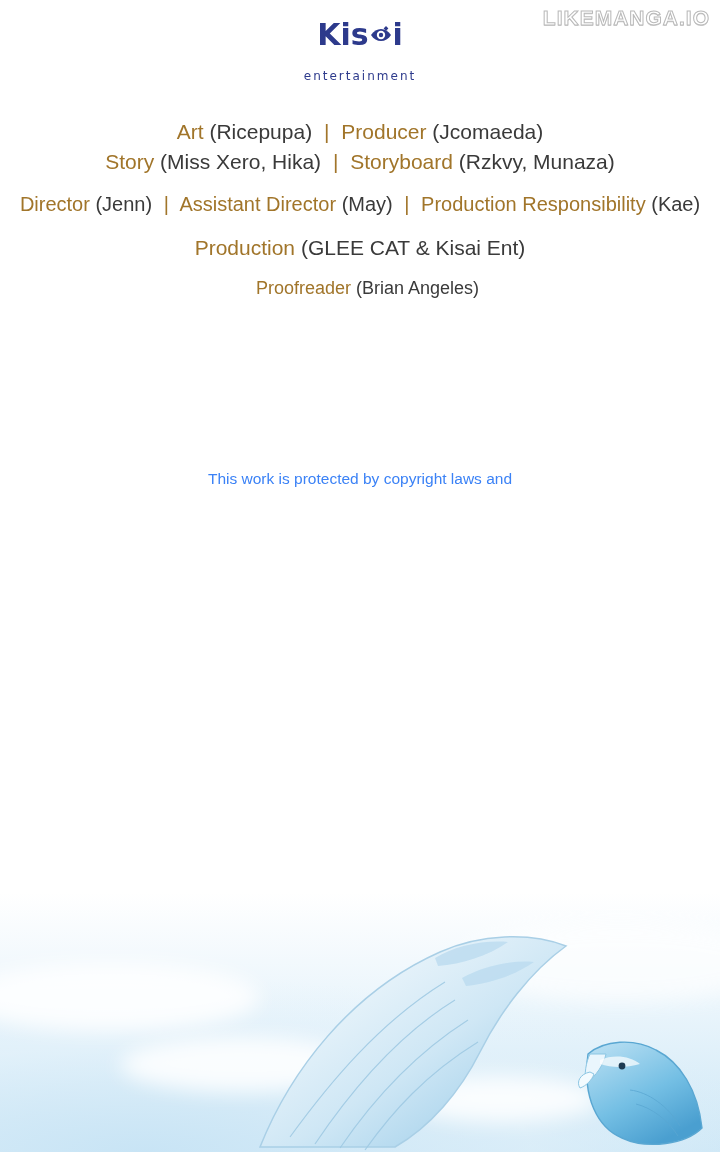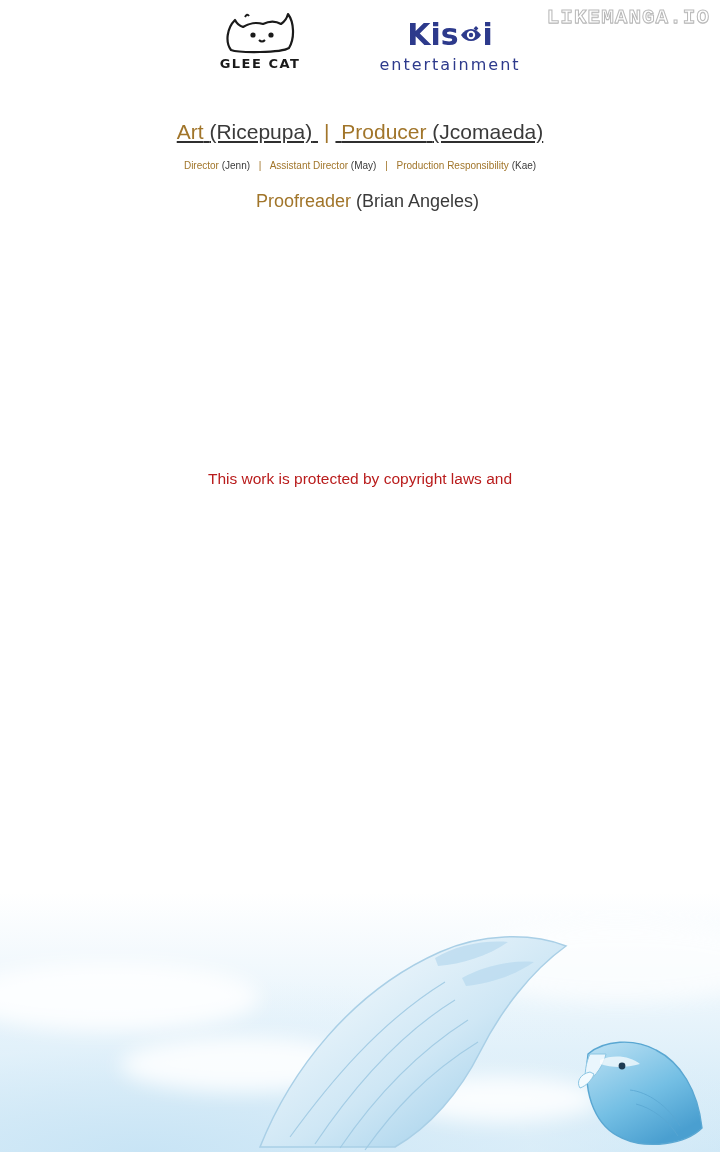--- a/index.html
+++ b/index.html
@@ -14,21 +14,21 @@
     overflow: hidden;
     font-family: "Liberation Sans", sans-serif;
     color: #2f2f2f;
   }
 
   
   .watermark {
     position: absolute;
     top: 6px;
     right: 10px;
-    font-family: Liberation Mono, monospace;
+    font-family: Liberation Sans, sans-serif;
     font-size: 21px;
     font-weight: bold;
     letter-spacing: 1px;
     color: #ffffff;
     -webkit-text-stroke: 1px #b9b9b9;
     text-shadow: 0 1px 0 #cfcfcf;
     user-select: none;
   }
 
   
@@ -79,56 +79,56 @@
   }
   .logo-kisai .k-eye {
     position: relative;
     width: 24px;
     height: 28px;
     display: inline-block;
   }
   .logo-kisai .k-eye svg { position: absolute; top: 2px; left: 0; }
   .logo-kisai .k-sub {
     font-family: "DejaVu Sans", sans-serif;
-    font-size: 16px;
+    font-size: 12px;
     letter-spacing: 2px;
     color: #2d3a8c;
-    margin-top: 5px;
+    margin-top: 19px;
   }
 
   
   .credits {
     position: absolute;
     top: 118px;
     left: 0;
     right: 0;
     text-align: center;
   }
   .credit-line { margin: 0 0 8px 0; line-height: 1.35; }
   .role  { color: #a1752a; }
   .name  { color: #3a3a3a; }
   .sep   { color: #a1752a; padding: 0 6px; }
 
   .l1 { font-size: 22px; margin-bottom: 12px; }
-  .l2 { font-size: 21px; margin-bottom: 13px; text-decoration: underline; }
+  .l2 { font-size: 21px; margin-bottom: 2px; }
   .l3 { font-size: 21px; margin-bottom: 14px; }
-  .l4 { font-size: 10px; margin-bottom: 16px; }
+  .l4 { font-size: 20px; margin-bottom: 16px; }
   .l5 { font-size: 21px; margin-bottom: 14px; }
   .l6 { font-size: 18px; margin-bottom: 0; padding-left: 15px; }
 
   
   .copyright {
     position: absolute;
     top: 466px;
     left: 0;
     right: 0;
     text-align: center;
     font-size: 15.5px;
     line-height: 25px;
-    color: #b91c1c;
+    color: #3b82f6;
   }
   .copyright div { white-space: nowrap; }
 
   
   .sky {
     position: absolute;
     left: 0;
     right: 0;
     bottom: 0;
     height: 260px;
@@ -162,32 +162,20 @@
     height: 120px;
   }
 </style>
 </head>
 <body>
 
 <div class="watermark">LIKEMANGA.IO</div>
 
 <div class="logo-row">
 
-  <div class="logo-gleecat">
-    <span class="cat">
-      <svg viewBox="0 0 74 42" width="74" height="42">
-        <path d="M8 38 C2 30 4 16 12 8 C14 12 17 14 20 15 C26 11 34 10 40 12 C46 9 53 9 58 12 C61 10 64 6 65 2 C71 10 72 26 66 36 C58 41 16 41 8 38 Z" fill="none" stroke="#1a1a1a" stroke-width="2.2" stroke-linejoin="round"></path>
-        <circle cx="30" cy="23" r="2.6" fill="#1a1a1a"></circle>
-        <circle cx="48" cy="23" r="2.6" fill="#1a1a1a"></circle>
-        <path d="M36 28 q3 3 6 0" fill="none" stroke="#1a1a1a" stroke-width="2"></path>
-        <path d="M22 5 q2 -4 4 -1" fill="none" stroke="#1a1a1a" stroke-width="2"></path>
-      </svg>
-    </span>
-    <span class="gc-text">GLEE CAT</span>
-  </div>
 
   <div class="logo-kisai">
     <span class="k-word">
       <span>Kis</span>
       <span class="k-eye">
         <svg viewBox="0 0 24 24" width="24" height="24">
           <path d="M2 13 C7 5 17 5 22 13 C17 21 7 21 2 13 Z" fill="#2d3a8c"></path>
           <circle cx="12" cy="13" r="4.2" fill="#ffffff"></circle>
           <circle cx="12" cy="13" r="2.2" fill="#2d3a8c"></circle>
           <path d="M17 4 l2.4 2.4 l-2.4 2.4 l-2.4 -2.4 Z" fill="#2d3a8c"></path>
@@ -204,32 +192,43 @@
 
 
   <p class="credit-line l2">
     <span class="role">Art</span>
     <span class="name">(Ricepupa)</span>
     <span class="sep">|</span>
     <span class="role">Producer</span>
     <span class="name">(Jcomaeda)</span>
   </p>
 
+  <p class="credit-line l3">
+    <span class="role">Story</span>
+    <span class="name">(Miss Xero, Hika)</span>
+    <span class="sep">|</span>
+    <span class="role">Storyboard</span>
+    <span class="name">(Rzkvy, Munaza)</span>
+  </p>
 
   <p class="credit-line l4">
     <span class="role">Director</span>
     <span class="name">(Jenn)</span>
     <span class="sep">|</span>
     <span class="role">Assistant Director</span>
     <span class="name">(May)</span>
     <span class="sep">|</span>
     <span class="role">Production Responsibility</span>
     <span class="name">(Kae)</span>
   </p>
 
+  <p class="credit-line l5">
+    <span class="role">Production</span>
+    <span class="name">(GLEE CAT &amp; Kisai Ent)</span>
+  </p>
 
   <p class="credit-line l6">
     <span class="role">Proofreader</span>
     <span class="name">(Brian Angeles)</span>
   </p>
 
 </div>
 
 <div class="copyright">
   <div>This work is protected by copyright laws and</div>

